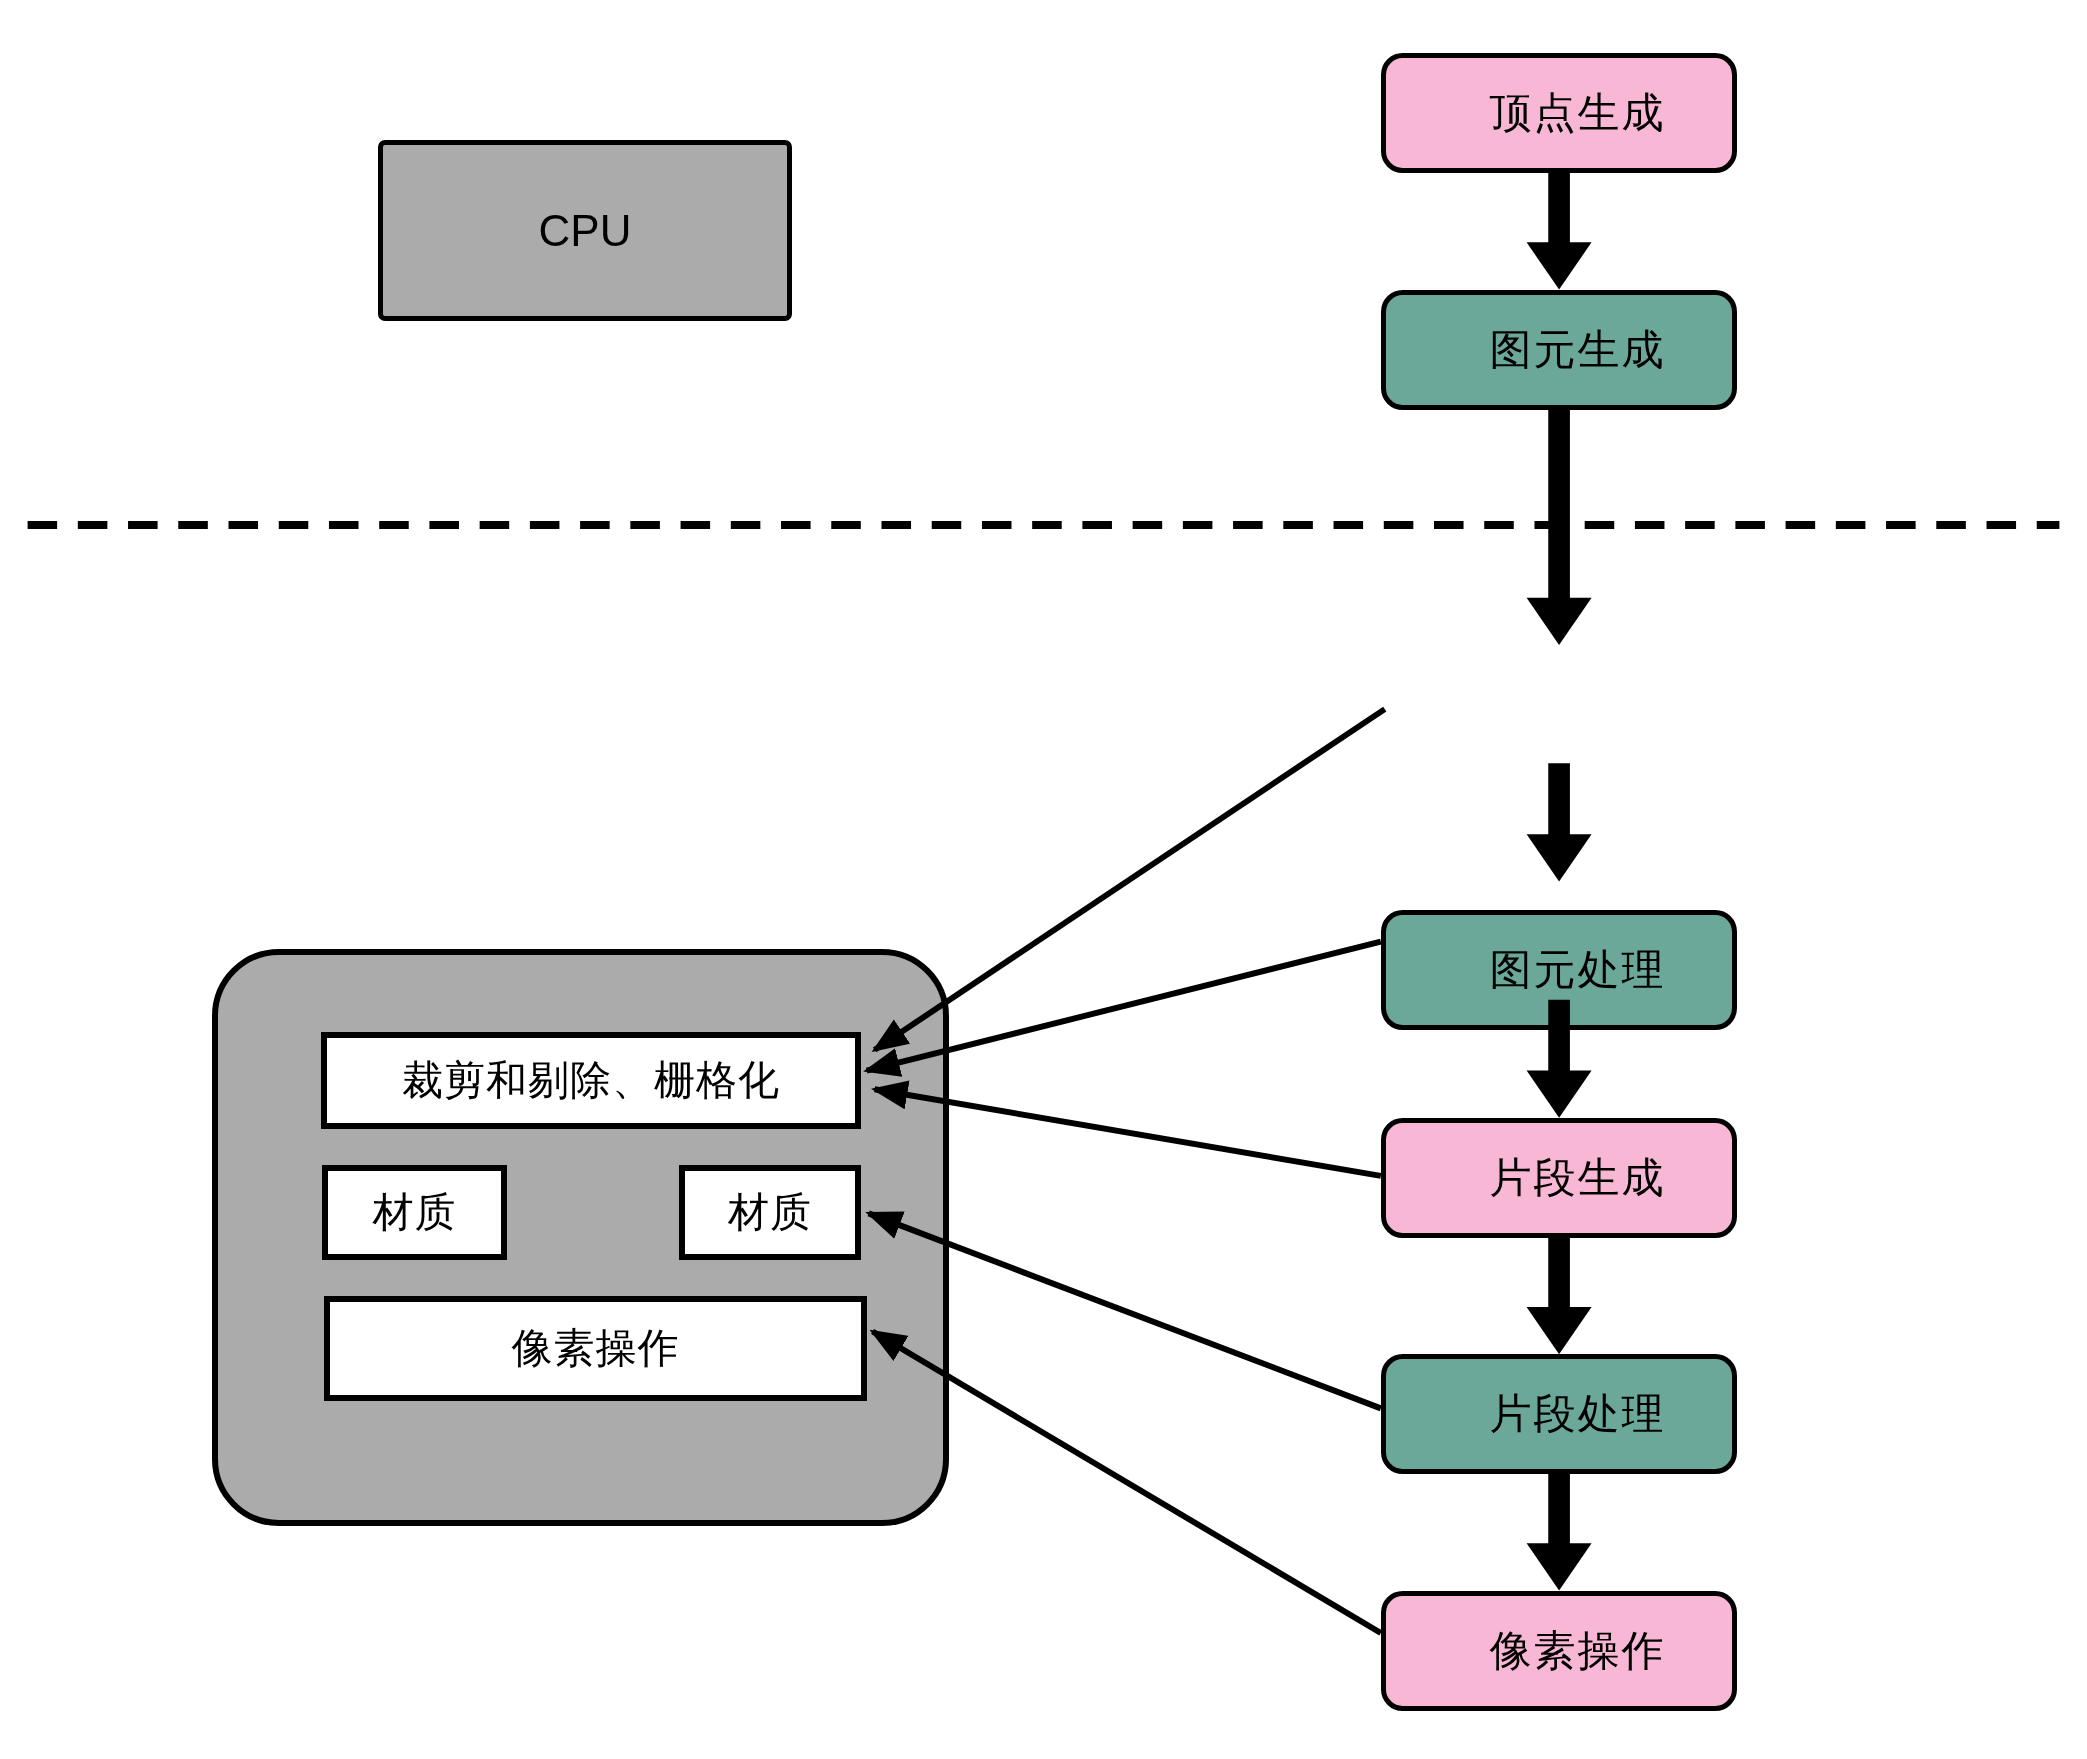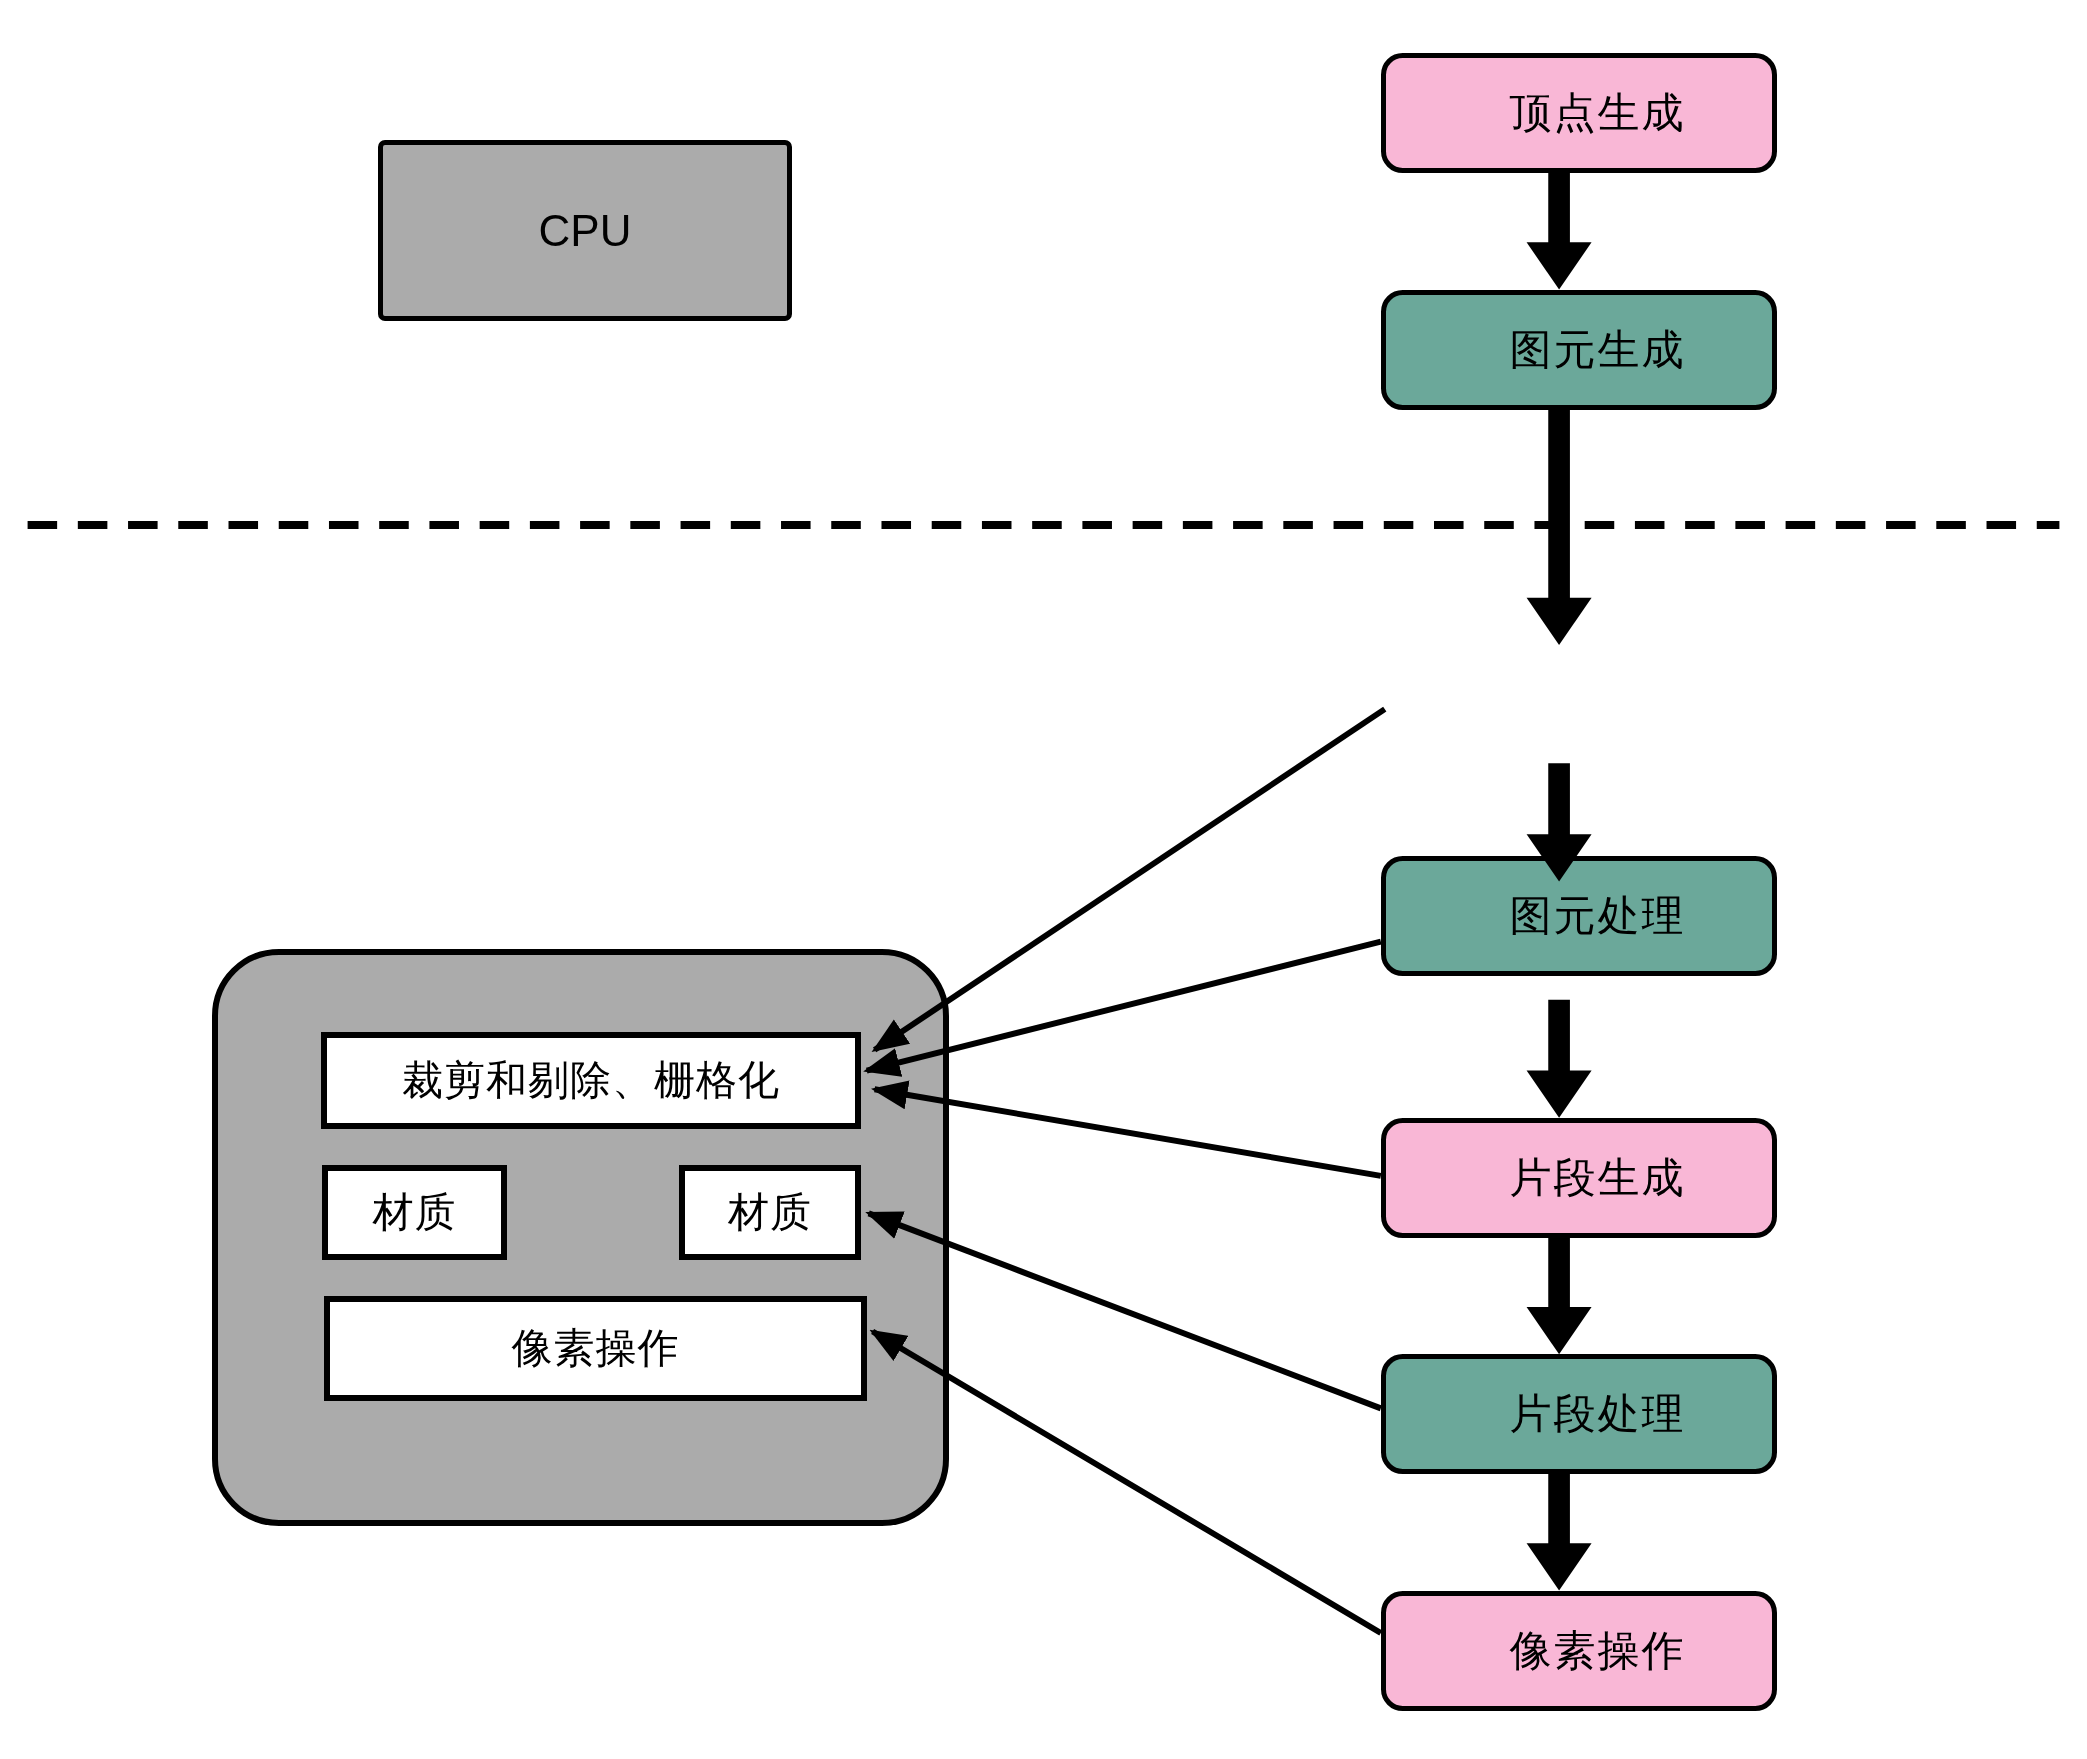--- a/index.html
+++ b/index.html
@@ -13,38 +13,38 @@
     width: 2087px;
     height: 1759px;
     background: #ffffff;
     overflow: hidden;
     color: #000;
   }
   
   .node {
     position: absolute;
     left: 1381px;
-    width: 396px;
+    width: 356px;
     height: 120px;
     box-sizing: border-box;
     border: 5.9px solid var(--line, #000);
     border-radius: 21.7px;
     display: flex;
     align-items: center;
     justify-content: center;
     font-size: 42px;
     letter-spacing: 2px;
     padding-left: 37px;
   }
   .node[data-type="pink"] { background: var(--pink, #F9B7D6); }
   .node[data-type="teal"] { background: var(--teal, #6BA89A); }
   .n1 { top: 53px; }
   .n2 { top: 290px; }
   .n3 { top: 645px; }
-  .n4 { top: 856px; justify-content: center; }
+  .n4 { top: 910px; justify-content: center; }
   .n5 { top: 1118px; }
   .n6 { top: 1354px; justify-content: center; }
   .n7 { top: 1591px; }
 
   
   .cpu-box {
     position: absolute;
     left: 378px;
     top: 140px;
     width: 414px;

